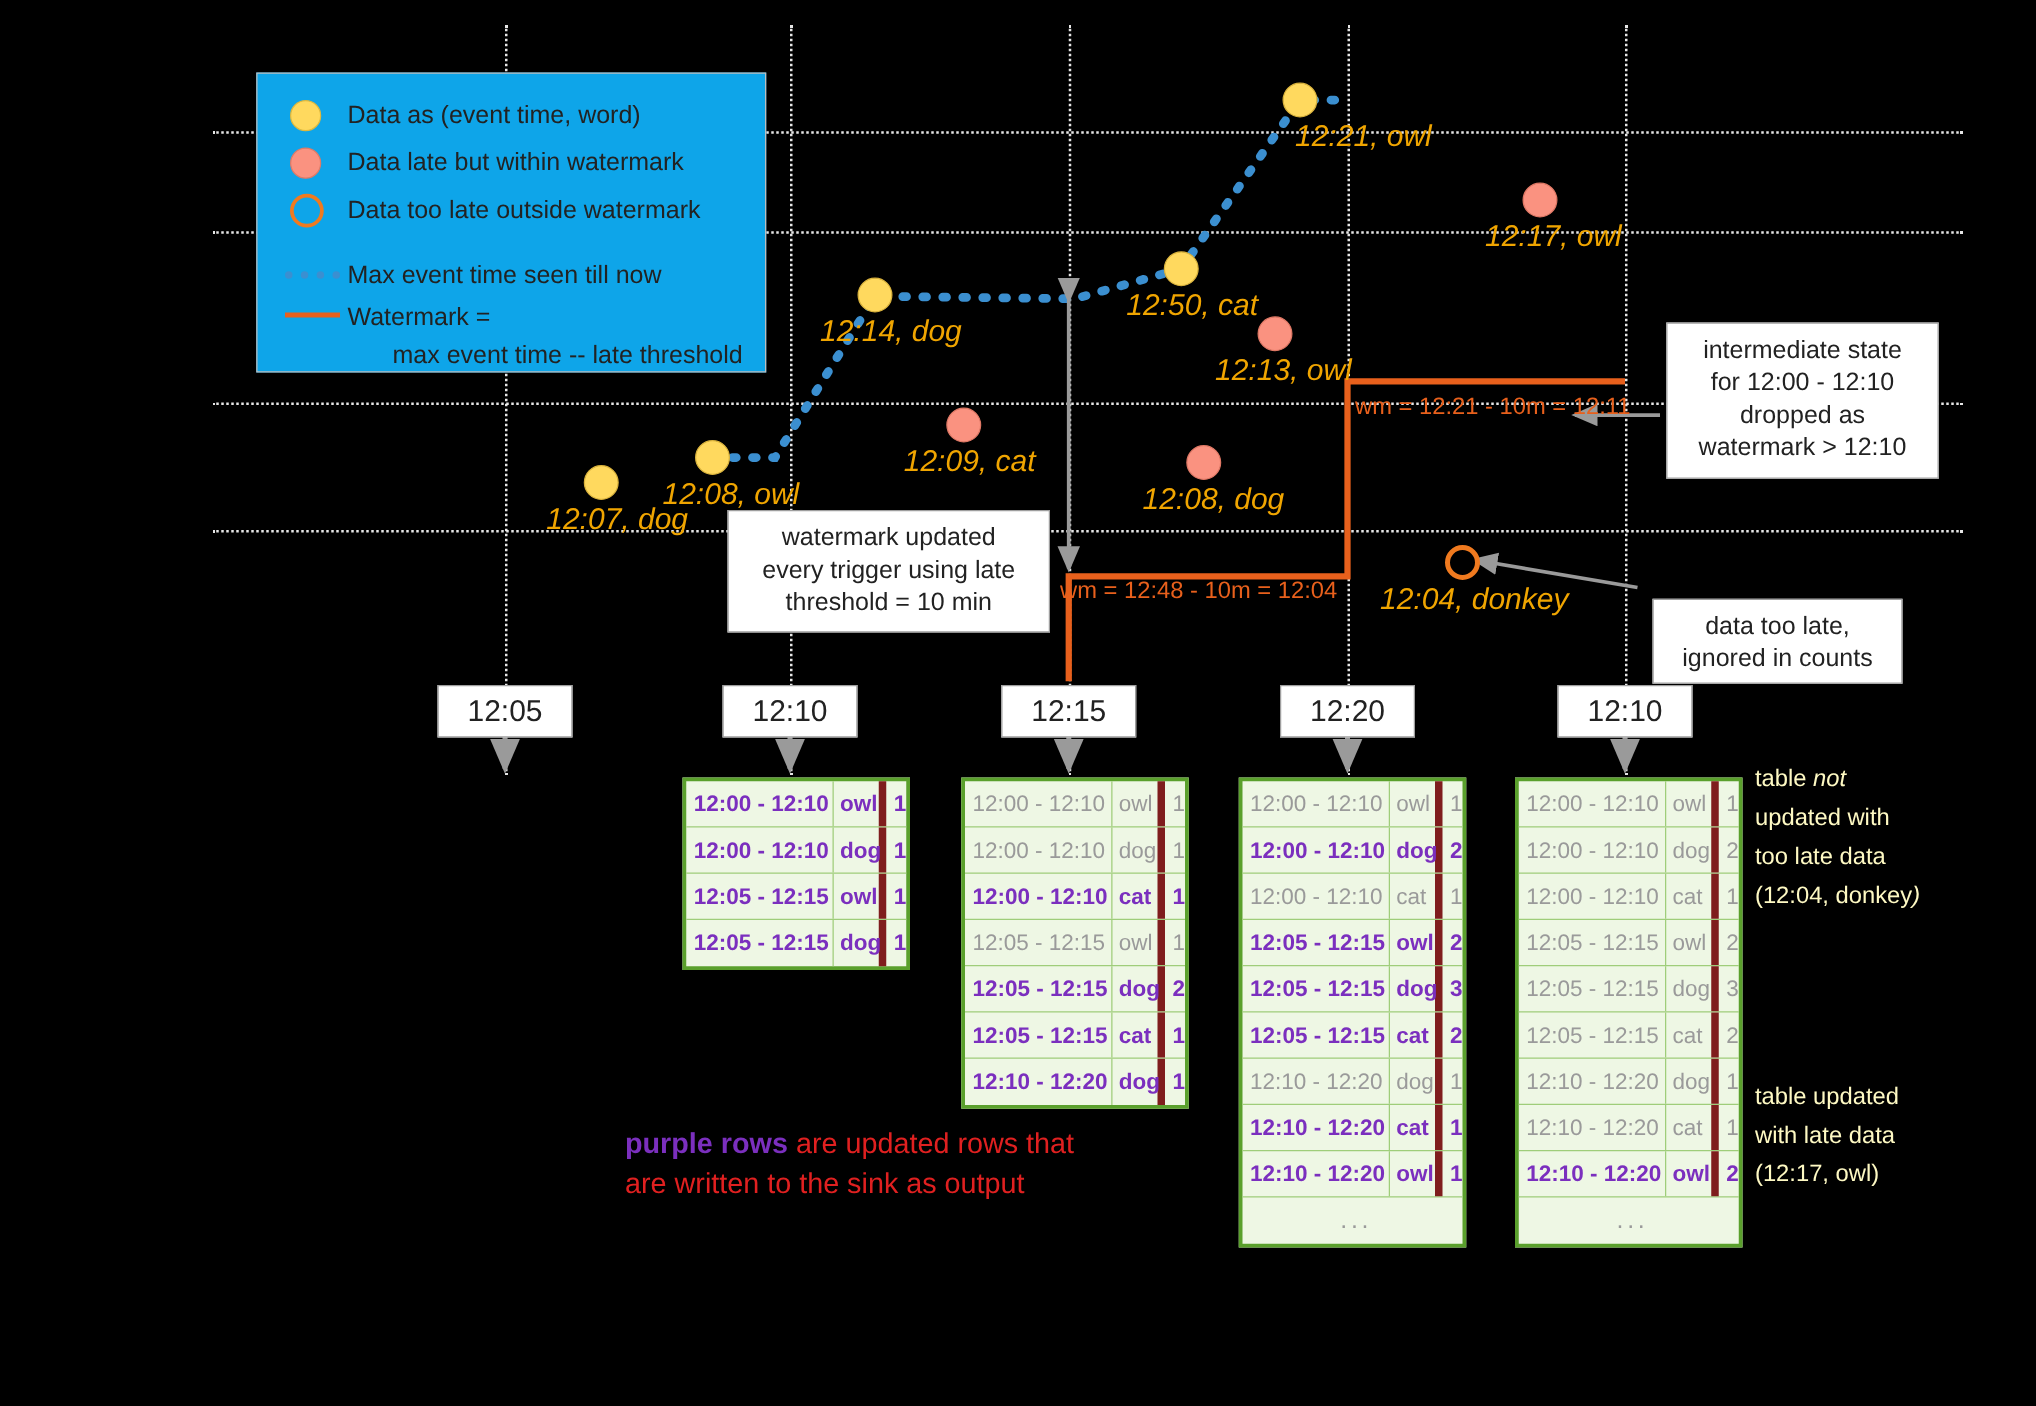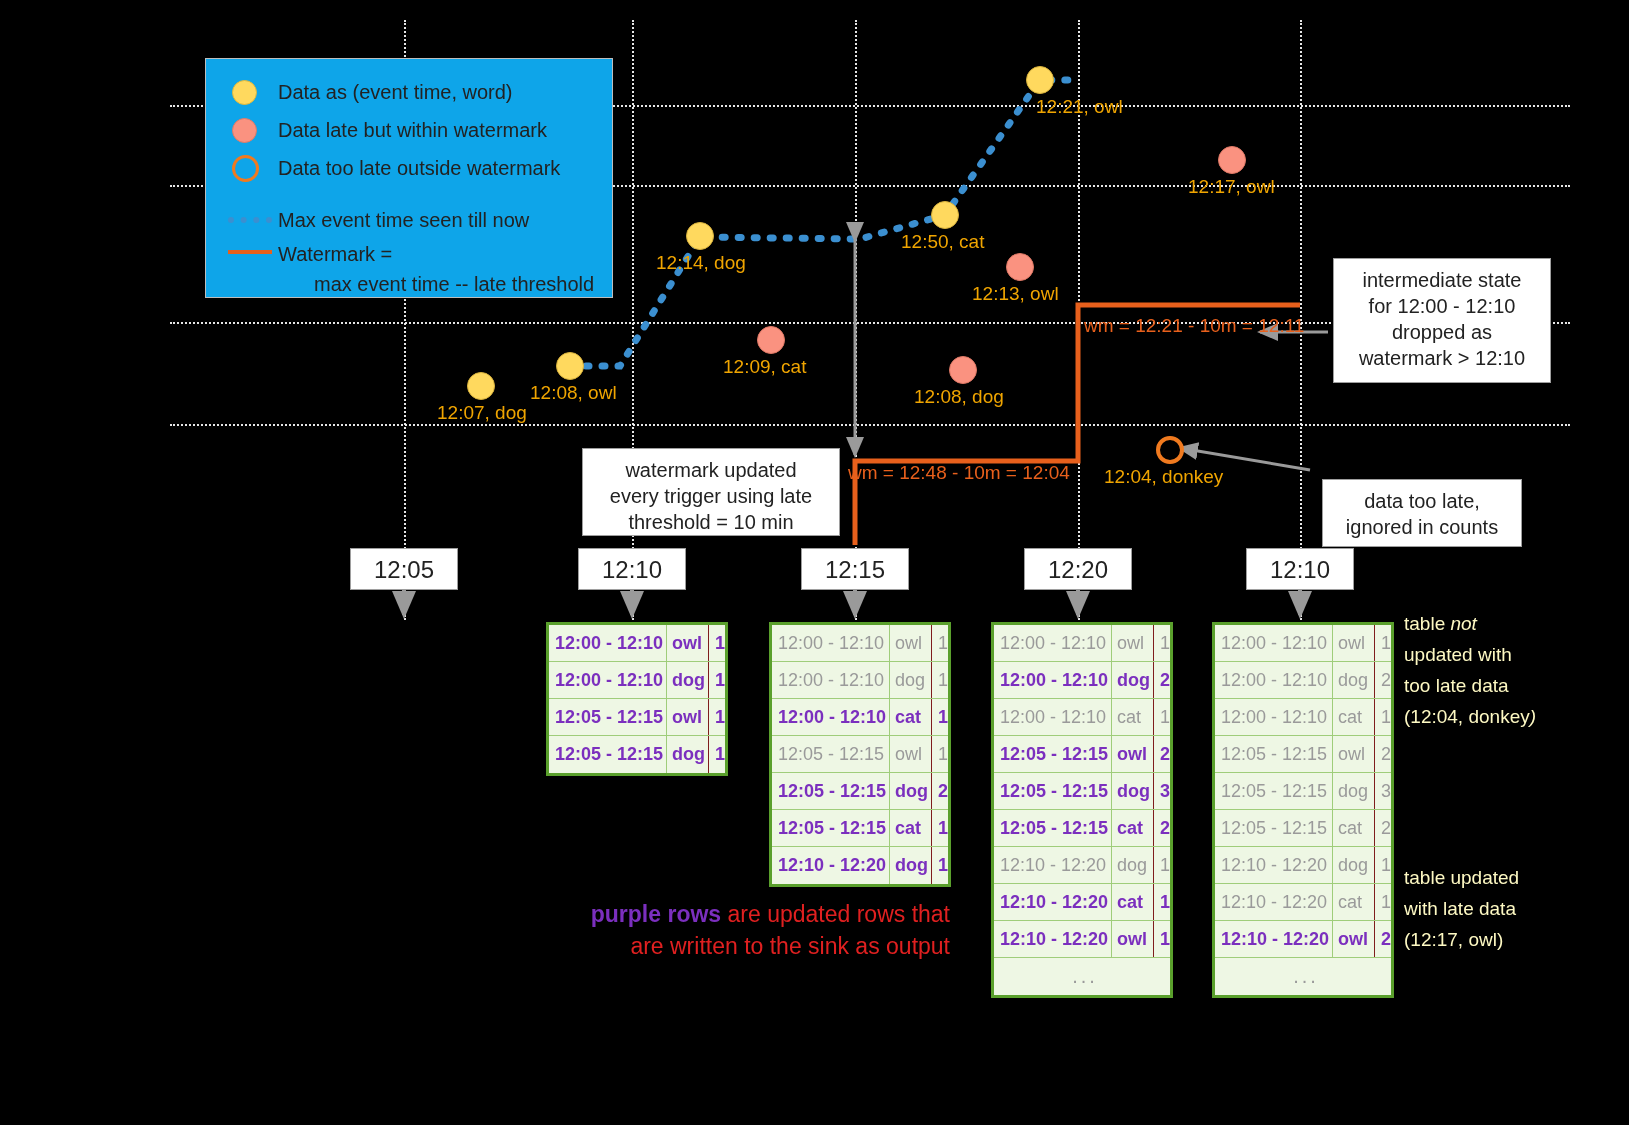--- a/index.html
+++ b/index.html
@@ -100,23 +100,24 @@
     position: absolute;
     width: 28px; height: 28px;
     border-radius: 50%;
     box-sizing: border-box;
   }
   .pt.yellow { background: #ffd95e; border: 1px solid #d9b23c; }
   .pt.salmon { background: #fa9280; border: 1px solid #df7865; }
   .pt.hollow { background: #000; border: 4px solid #f07a1f; }
   .pt-label {
     position: absolute;
-    font-size: 19px;
+    font-size: 24px;
     color: #f0a500;
     white-space: nowrap;
+    font-style: italic;
   }
   .pt-label.sal { color: #f0a500; }
 
   
   .callout {
     position: absolute;
     background: #fff;
     border: 1px solid #9e9e9e;
     color: #222;
     font-size: 20px;
@@ -163,21 +164,21 @@
     font-size: 18px;
     border-right: 1px solid #9fcd7a;
     box-sizing: border-box;
   }
   .c-word {
     flex: none;
     width: 42px;
     display: flex; align-items: center;
     padding-left: 5px;
     font-size: 18px;
-    border-right: 1px solid #7f1d1d;
+    border-right: 6px solid #7f1d1d;
     box-sizing: border-box;
   }
   .c-cnt {
     flex: 1;
     display: flex; align-items: center;
     padding-left: 6px;
     font-size: 18px;
     box-sizing: border-box;
   }
   .grey .c-win, .grey .c-word, .grey .c-cnt { color: #9a9a9a; }
@@ -194,21 +195,21 @@
     position: absolute;
     color: #fef9c3;
     font-size: 19px;
     line-height: 31px;
   }
   .note-red i { font-style: italic; }
   .note-purple-line {
     position: absolute;
     font-size: 23px;
     line-height: 32px;
-    text-align: right;
+    text-align: left;
     color: #e02020;
   }
   .note-purple-line b { color: #7b2fbe; font-weight: bold; }
 
   
   svg.overlay {
     position: absolute;
     left: 0; top: 0;
     width: 1629px; height: 1125px;
     pointer-events: none;
@@ -330,21 +331,21 @@
   <div class="pt-label sal" style="left:1104px; top:466px;">12:04, donkey</div>
 
   <div class="wm-label" style="left:848px; top:462px;">wm = 12:48 - 10m = 12:04</div>
   <div class="wm-label" style="left:1084px; top:315px;">wm = 12:21 - 10m = 12:11</div>
 
   <div class="callout" style="left:1333px; top:258px; width:218px; height:125px; white-space:pre-line;">intermediate state
 for 12:00 - 12:10
 dropped as
 watermark &gt; 12:10</div>
 
-  <div class="callout" style="left:582px; top:408px; width:258px; height:88px; white-space:pre-line;margin-top:40px;">watermark updated
+  <div class="callout" style="left:582px; top:408px; width:258px; height:98px; white-space:pre-line;">watermark updated
 every trigger using late
 threshold = 10 min</div>
 
   <div class="callout" style="left:1322px; top:463px; width:200px; height:68px; white-space:pre-line;margin-top:16px;">data too late,
 ignored in counts</div>
 
   <div class="tick" style="left:350px; top:548px;">12:05</div>
   <div class="tick" style="left:578px; top:548px;">12:10</div>
   <div class="tick" style="left:801px; top:548px;">12:15</div>
   <div class="tick" style="left:1024px; top:548px;">12:20</div>

